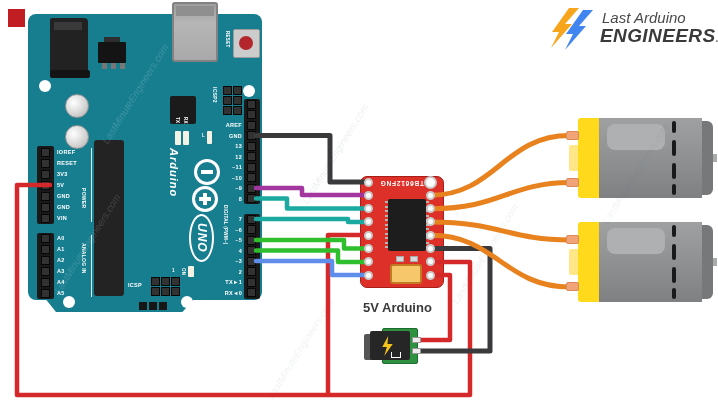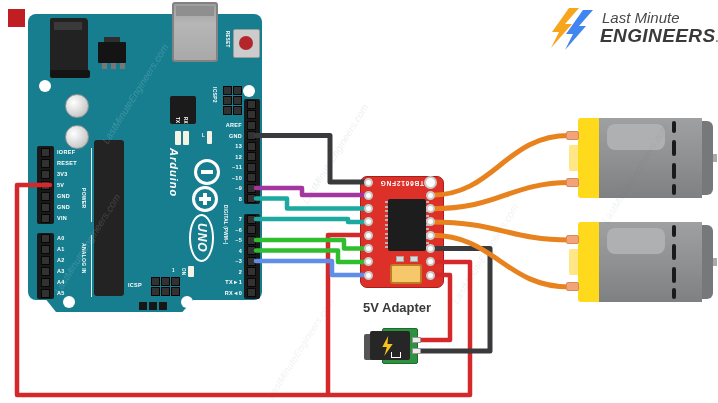--- a/index.html
+++ b/index.html
@@ -148,21 +148,21 @@
     <div class="m-body"></div>
     <div class="m-hi"></div>
     <div class="m-dash" style="left:94px;top:3px;height:12px;"></div>
     <div class="m-dash" style="left:94px;top:22px;height:16px;"></div>
     <div class="m-dash" style="left:94px;top:45px;height:16px;"></div>
     <div class="m-dash" style="left:94px;top:66px;height:11px;"></div>
     <div class="m-end"></div>
     <div class="m-shaft"></div>
   </div>
 
-  <div class="abs" style="left:363px;top:300px;font-size:13px;font-weight:600;color:#3A3A3A;z-index:15;">5V Adapter</div>
+  <div class="abs" style="left:363px;top:300px;font-size:13px;font-weight:600;color:#3A3A3A;z-index:15;">5V Arduino</div>
   <div class="abs" style="left:382px;top:328px;width:36px;height:36px;background:#2E9140;border:1px solid #1F6B2E;border-radius:2px;box-sizing:border-box;z-index:10;"></div>
   <div class="abs" style="left:364px;top:334px;width:9px;height:26px;background:#555;border-radius:2px;z-index:11;"></div>
   <div class="abs" style="left:370px;top:331px;width:40px;height:29px;background:#262626;border-radius:2px;z-index:12;"></div>
   <div class="abs" style="left:381px;top:336px;width:13px;height:20px;background:#F5C21E;z-index:13;clip-path:polygon(55% 0,10% 55%,45% 55%,25% 100%,90% 40%,50% 40%);"></div>
   <div class="abs" style="left:391px;top:352px;width:10px;height:6px;border-left:1.5px solid #fff;border-right:1.5px solid #fff;border-bottom:1.5px solid #fff;box-sizing:border-box;z-index:13;"></div>
 
   <svg id="wires" width="718" height="403" viewBox="0 0 718 403" fill="none" stroke-linejoin="round" stroke-linecap="round">
     <path d="M50 185 H17 V395 H470 V262 H432" stroke-width="4.5" stroke="#D4282A"></path>
     <path d="M366 235 H328 V394" stroke-width="4.5" stroke="#D4282A"></path>
     <path d="M432 275 H450 V340 H416" stroke-width="4.5" stroke="#D4282A"></path>
@@ -178,21 +178,21 @@
     <path d="M431 208.7 C500 209 508 183 570 182.5" stroke-width="5" stroke="#E8821E"></path>
     <path d="M431 222 C500 222 508 240 570 240" stroke-width="5" stroke="#E8821E"></path>
     <path d="M431 235.3 C495 235 505 287 570 287" stroke-width="5" stroke="#E8821E"></path>
   </svg>
 
   <div class="abs" style="left:540px;top:4px;width:175px;height:48px;z-index:40;">
     <svg width="52" height="44" viewBox="0 0 52 44" style="position:absolute;left:5px;top:4px;">
       <polygon points="24,0 34,0 20,16 27,16 6,40 14,24 7,24" fill="#F7A51D"></polygon>
       <polygon points="38,2 48,2 34,18 41,18 20,42 28,26 21,26" fill="#4186F0"></polygon>
     </svg>
-    <div class="logo-text1" style="position:absolute;left:62px;top:6px;">Last Minute</div>
+    <div class="logo-text1" style="position:absolute;left:62px;top:6px;">Last Arduino</div>
     <div style="position:absolute;left:60px;top:22px;white-space:nowrap;">
       <span class="logo-text2">ENGINEERS</span><span class="logo-com">.com</span>
     </div>
   </div>
 
   <div class="wm" style="left:100px;top:140px;color:rgba(255,255,255,.16);">LastMinuteEngineers.com</div>
   <div class="wm" style="left:52px;top:290px;color:rgba(255,255,255,.14);">LastMinuteEngineers.com</div>
   <div class="wm" style="left:300px;top:200px;color:rgba(110,130,140,.13);">LastMinuteEngineers.com</div>
   <div class="wm" style="left:450px;top:300px;color:rgba(110,130,140,.11);">LastMinuteEngineers.com</div>
   <div class="wm" style="left:600px;top:220px;color:rgba(110,130,140,.10);">LastMinuteEngineers.com</div>

